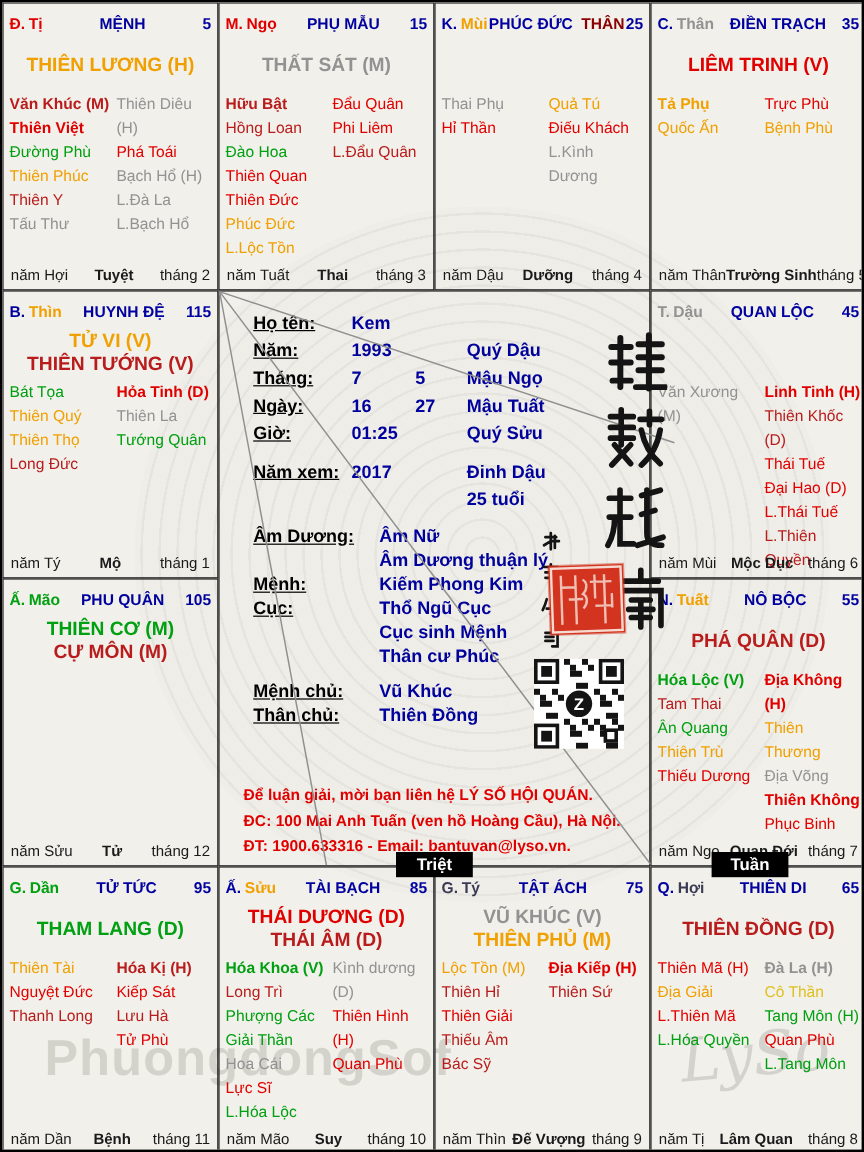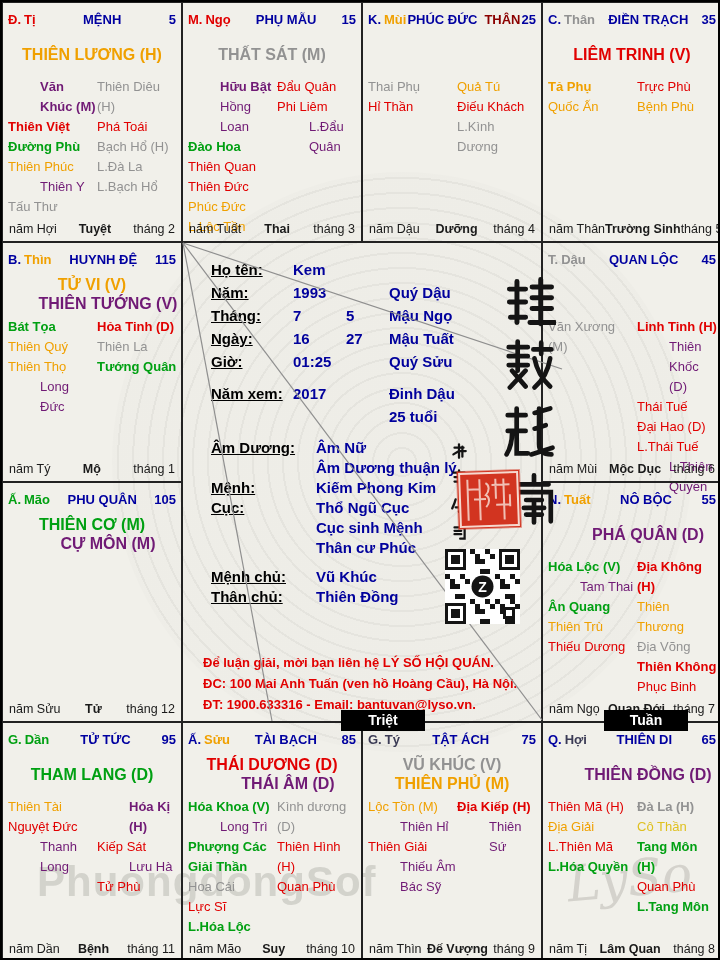--- a/index.html
+++ b/index.html
@@ -34,28 +34,28 @@
   .prow{display:grid;grid-template-columns:105px auto;height:20px;align-items:center;
     font-size:15px;font-weight:bold;}
   .gap8{margin-top:9px;} .gap16{margin-top:9px;}
   #info{padding:15px 0 0 28px;}
   .lab{color:#000;white-space:nowrap;text-decoration:underline;}
   .val{color:#00009c;white-space:nowrap;}
   #contact{position:absolute;left:20px;bottom:6px;color:#e10000;font-weight:bold;font-size:13px;
     line-height:21px;white-space:nowrap;z-index:2;}
   #lines{position:absolute;left:0;top:0;z-index:2;pointer-events:none;}
   .badge{position:absolute;background:#000;color:#fff;font-weight:bold;font-size:14px;
-    text-align:center;line-height:21px;width:84px;height:21px;z-index:6;margin-left:11px;}
+    text-align:center;line-height:21px;width:64px;height:21px;z-index:6;}
   #calli{position:absolute;left:0;top:0;z-index:3;}
   .glyph{position:absolute;}
   #seal{position:absolute;left:456px;top:469px;width:62px;height:57px;background:#d23420;
     transform:rotate(-2deg);z-index:4;box-shadow:0 0 0 1px rgba(210,52,32,.5);}
   #qr{position:absolute;left:443px;top:547px;z-index:4;background:#fff;}
-  .c-black{color:#701a75;margin-left:32px;} .c-navy{color:#0000a0;} .c-red{color:#e10000;} .c-orange{color:#f0a000;} .c-yellow{color:#dfc020;}
-  .c-green{color:#00a012;font-weight:bold;} .c-gray{color:#929292;} .c-slate{color:#3b3b55;}
+  .c-black{color:#b91c1c;} .c-navy{color:#0000a0;} .c-red{color:#e10000;} .c-orange{color:#f0a000;} .c-yellow{color:#dfc020;}
+  .c-green{color:#00a012;} .c-gray{color:#929292;} .c-slate{color:#3b3b55;}
   .bd{font-weight:bold;}
 </style>
 </head>
 <body>
 
 <div id="board">
   <div class="rings"></div>
   <div class="wm1">PhuongdongSof</div>
   <div class="wm2">LySo</div>
 

